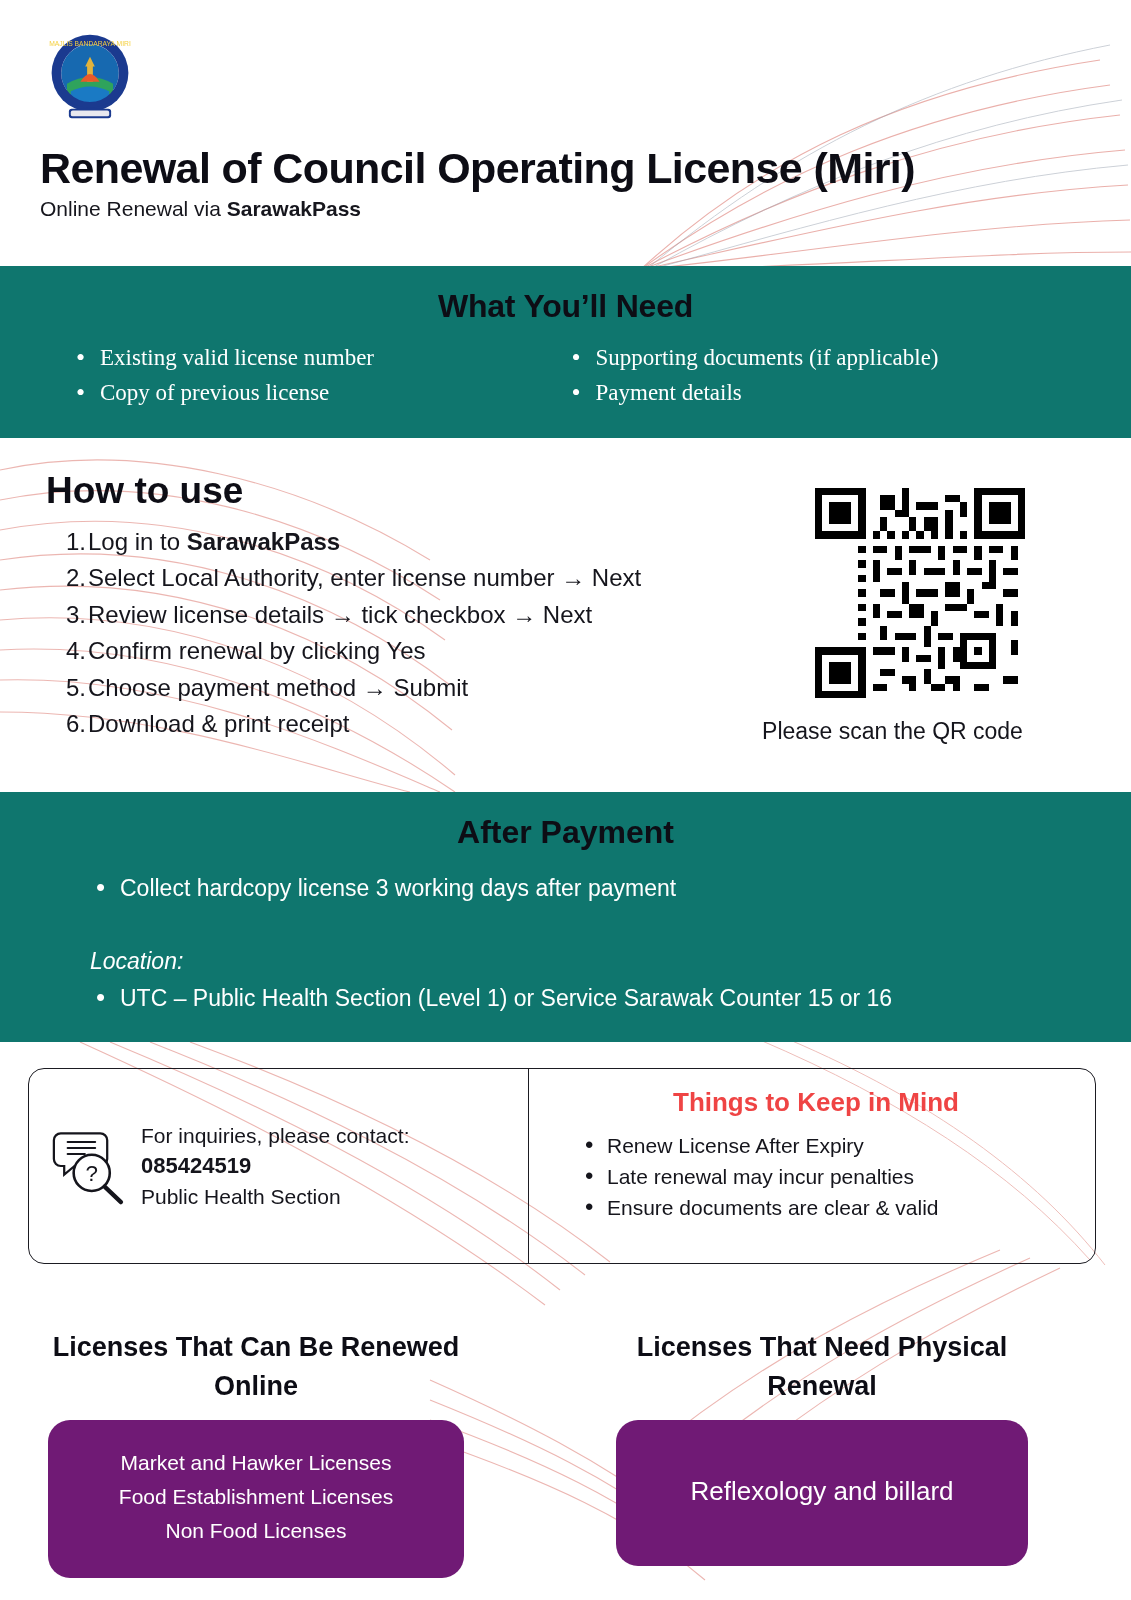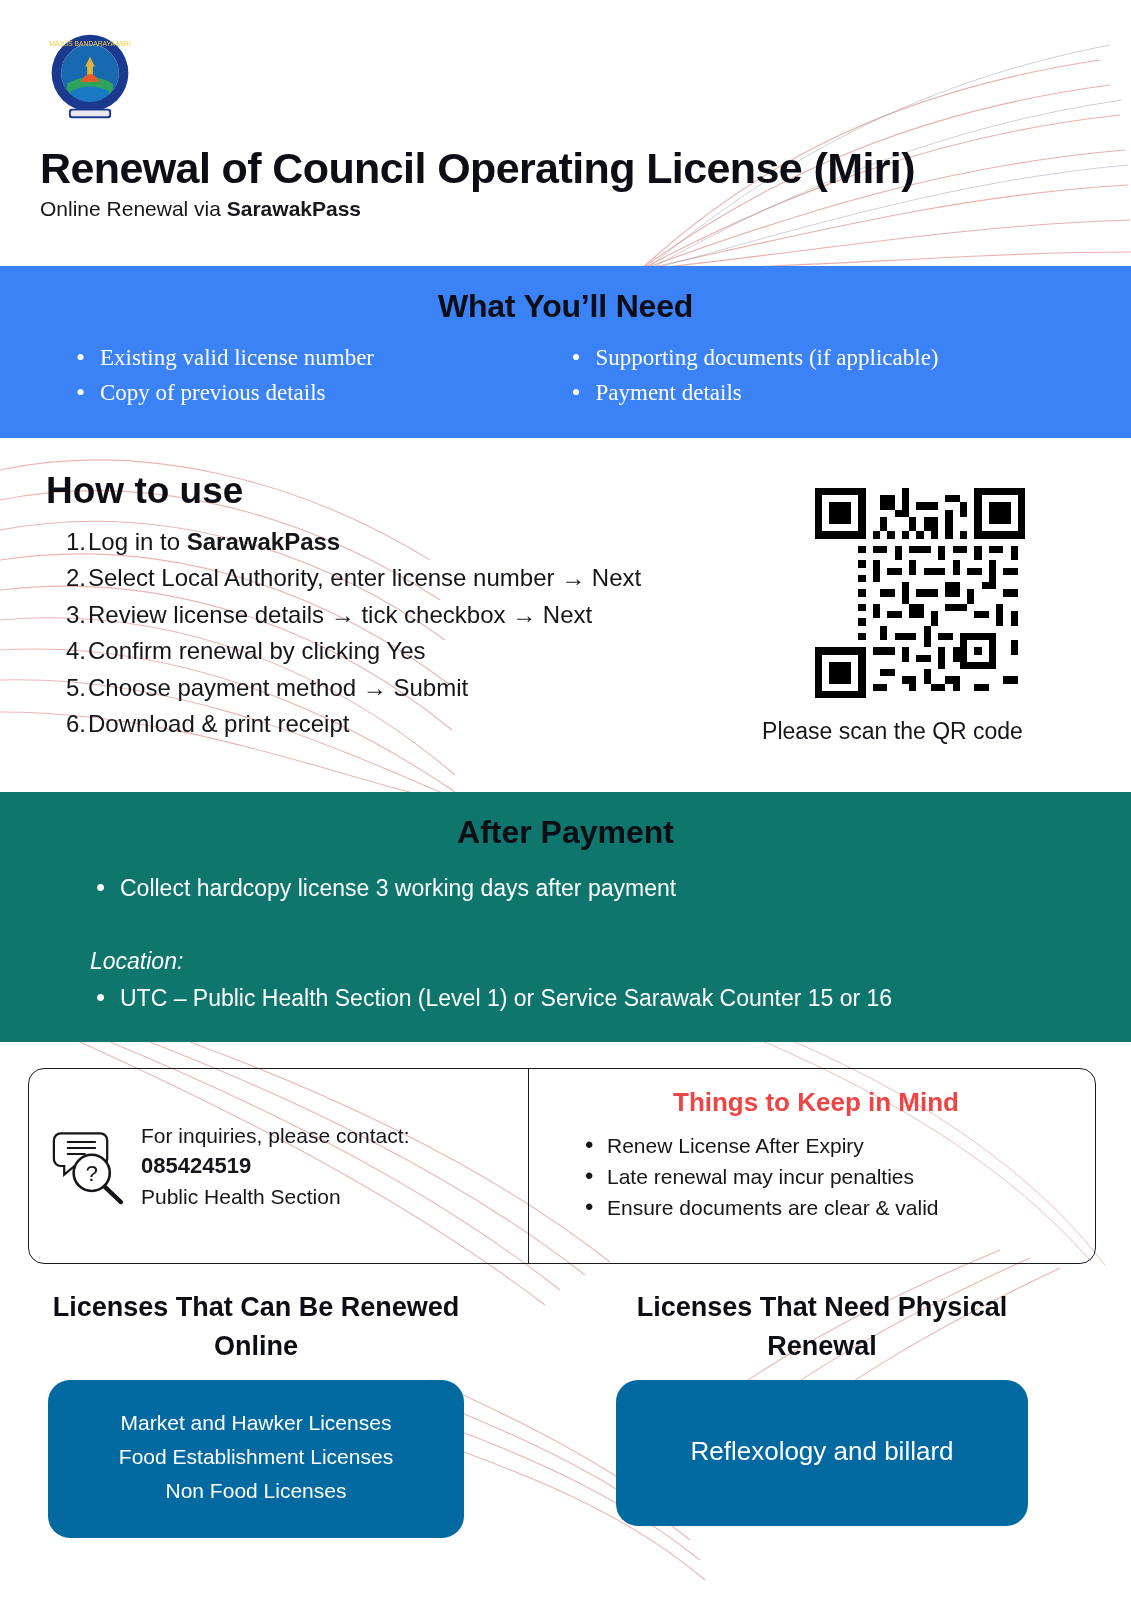--- a/index.html
+++ b/index.html
@@ -33,21 +33,21 @@
     letter-spacing: -0.6px; line-height: 1.08;
   }
   .subtitle {
     font-size: 21px; color: #16161d; margin-top: 6px; font-weight: normal;
   }
   .subtitle b { font-weight: bold; }
 
   
   .band-need {
     position: absolute; left: 0; top: 266px; width: 1131px; height: 172px;
-    background: #3b82f6; z-index: 2;
+    background: #0f766e; z-index: 2;
   }
   .band-need h2 {
     text-align: center; color: #0d0d15; font-size: 32px; font-weight: bold;
     margin-top: 22px; letter-spacing: -0.2px;
   }
   .need-cols {
     display: flex; margin-top: 16px; padding: 0 70px;
   }
   .need-col { width: 50%; }
   .need-col ul { list-style: none; font-family: Liberation Serif, serif; }
@@ -144,23 +144,24 @@
   }
 
   
   .bottom { position: absolute; left: 0; top: 1288px; width: 1131px; z-index: 3; }
   .bcol { position: absolute; }
   .bcol.left { left: 48px; width: 416px; }
   .bcol.right { left: 616px; width: 412px; }
   .bcol h3 {
     text-align: center; font-size: 27px; font-weight: bold; color: #0d0d15;
     line-height: 1.45;
+    margin-top: 40px;
   }
   .pill {
-    margin-top: 14px; background: #0369a1; border-radius: 22px;
+    margin-top: 14px; background: #701a75; border-radius: 22px;
     color: #ffffff; text-align: center;
   }
   .pill.left-pill { padding: 26px 18px 30px; }
   .pill.right-pill { padding: 50px 12px 54px; }
   .pill .line { font-size: 21px; line-height: 1.62; }
   .pill .big { font-size: 26px; }
 </style>
 </head>
 <body>
 
@@ -230,21 +231,21 @@
     <div class="title">Renewal of Council Operating License (Miri)</div>
     <div class="subtitle"><span>Online Renewal via </span><b>SarawakPass</b></div>
   </div>
 
   <section class="band-need">
     <h2>What You’ll Need</h2>
     <div class="need-cols">
       <div class="need-col left">
         <ul>
           <li>Existing valid license number</li>
-          <li>Copy of previous details</li>
+          <li>Copy of previous license</li>
         </ul>
       </div>
       <div class="need-col right">
         <ul>
           <li>Supporting documents (if applicable)</li>
           <li>Payment details</li>
         </ul>
       </div>
     </div>
   </section>

